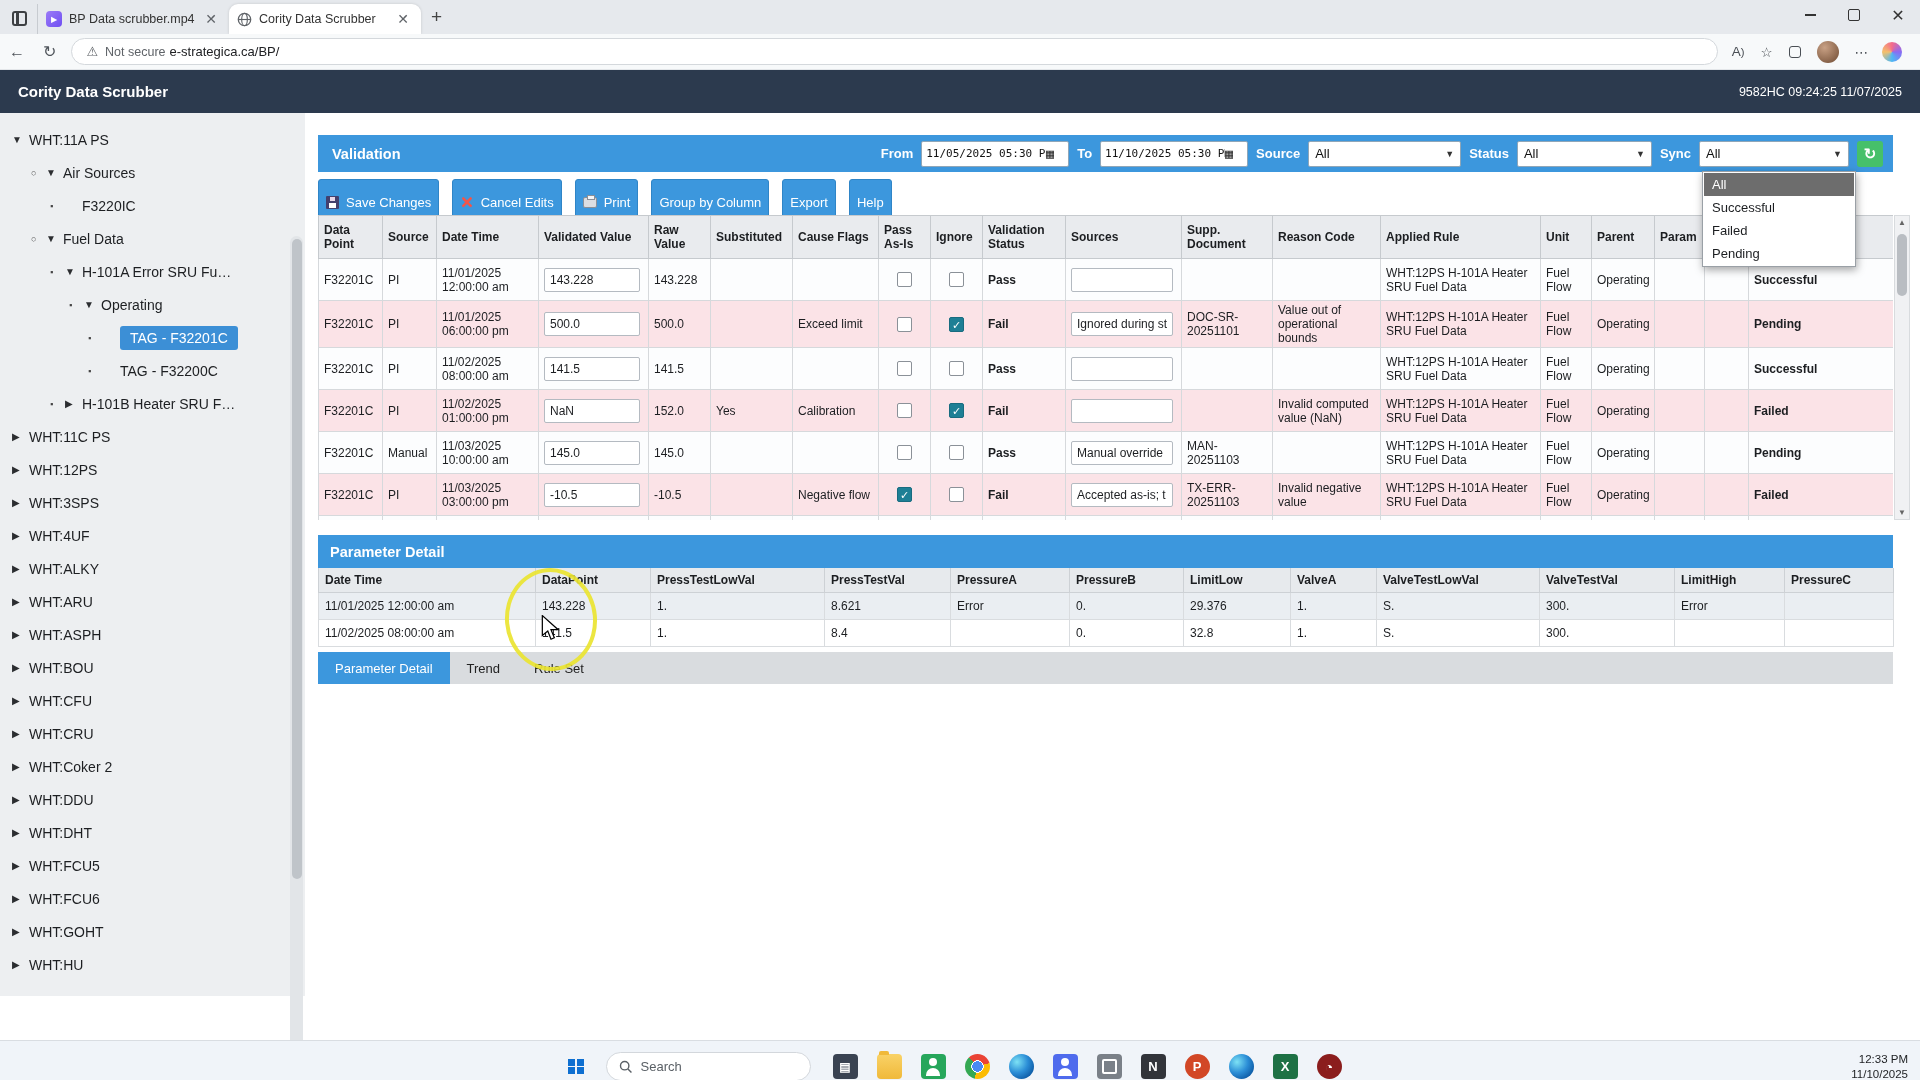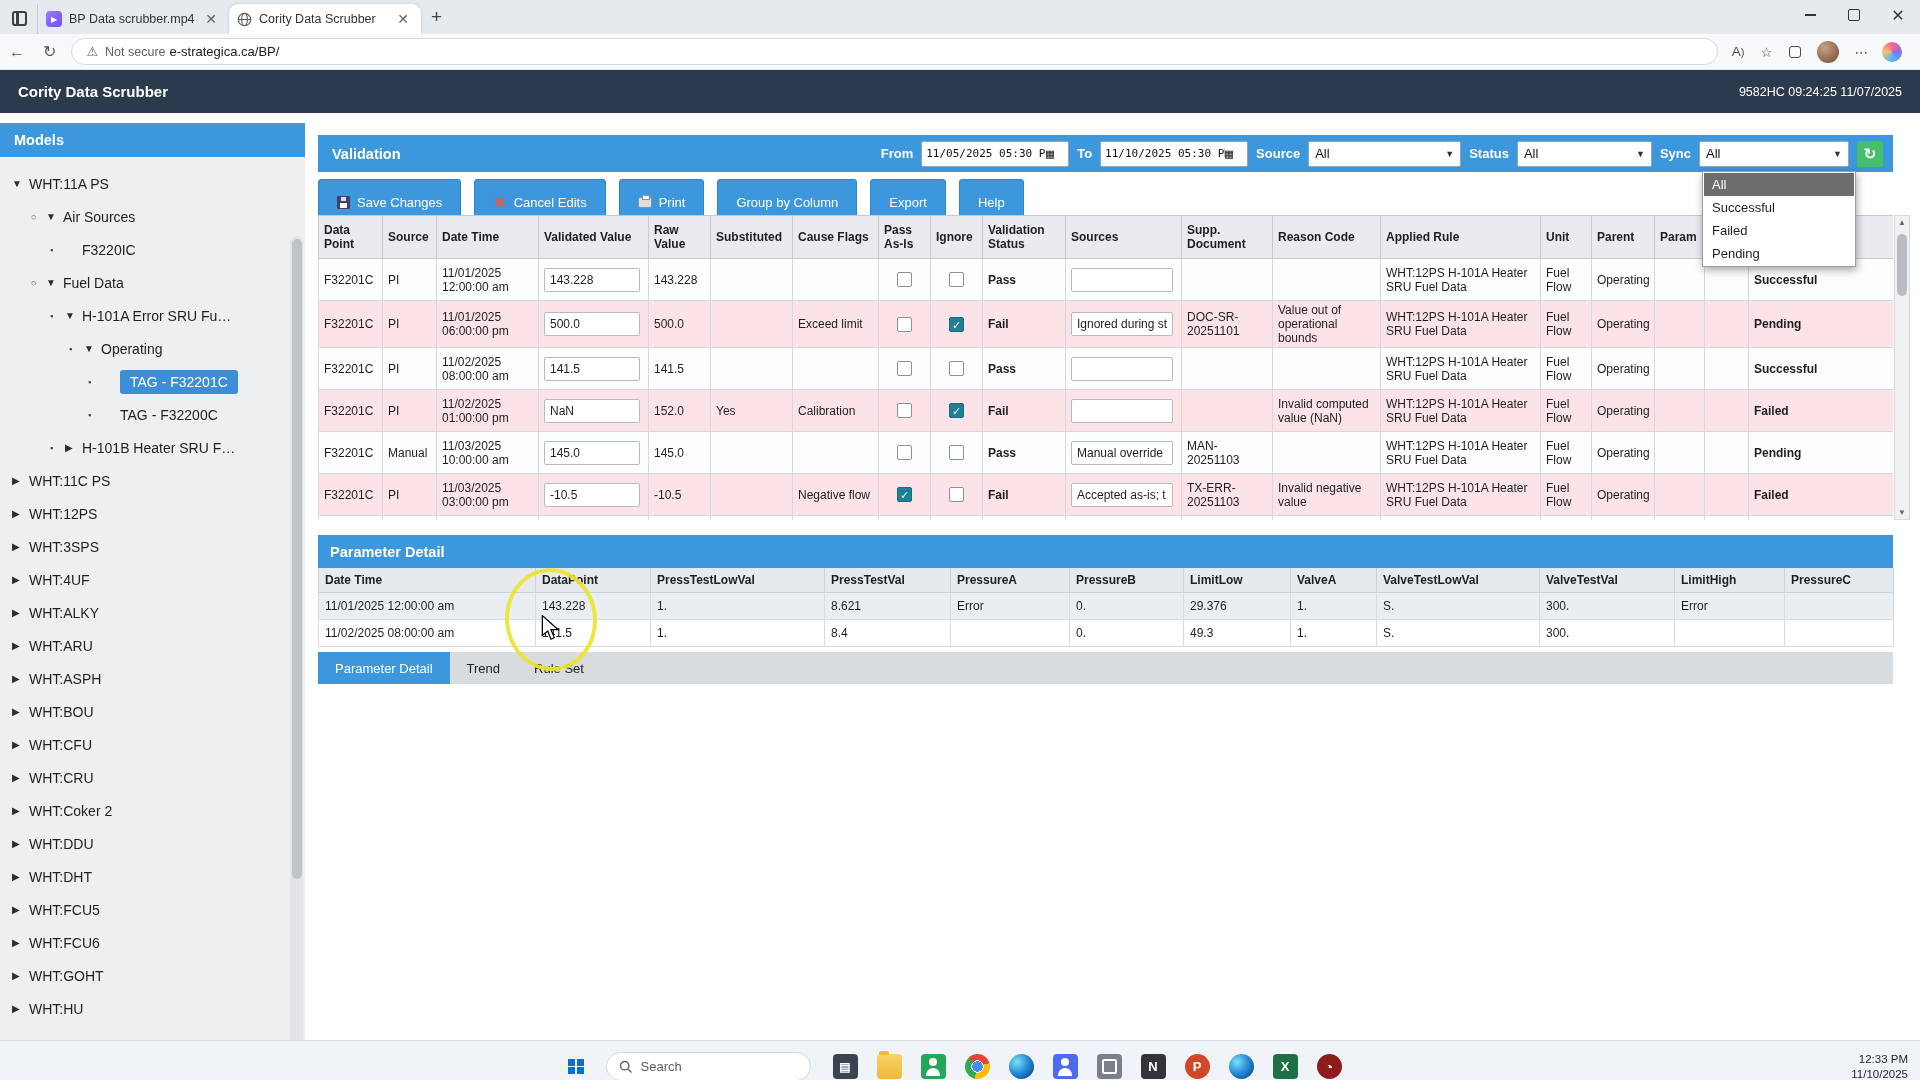--- a/index.html
+++ b/index.html
@@ -57,21 +57,21 @@
   .valbar { position:absolute; left:13px; top:22px; width:1575px; height:37px; background:#3c97dd; display:flex; align-items:center; padding:0 10px 0 14px; gap:8px; }
   .vtitle { font-size:14.5px; font-weight:bold; color:#fff; flex:1; }
   .flabel { color:#fff; font-weight:bold; font-size:13px; white-space:nowrap; }
   .dinput { width:148px; height:26px; background:#fff; border:1px solid #8fa6b8; border-radius:2px; display:flex; align-items:center; padding:0 4px; font-family:"DejaVu Sans Mono",monospace; font-size:11px; color:#111; overflow:hidden; white-space:nowrap; }
   .cal-ic { margin-left:-6px; font-size:13px; color:#333; background:#fff; }
   .fselect { height:26px; background:#fff; border:1px solid #8fa6b8; border-radius:2px; display:flex; align-items:center; justify-content:space-between; padding:0 6px; font-size:13px; color:#111; }
   .sel-arrow { font-size:9px; color:#333; margin-left:6px; }
   .refresh-btn { width:26px; height:26px; background:#46c06a; border-radius:3px; color:#fff; font-size:15px; font-weight:bold; display:flex; align-items:center; justify-content:center; }
 
   .toolbar { position:absolute; left:13px; top:66px; height:30px; display:flex; gap:13px; }
-  .btn { background:#3c97dd; border:1px solid #2f85c7; color:#fff; border-radius:3px; height:46px; display:flex; align-items:center; padding:0 18px; font-size:13px; gap:7px; }
+  .btn { background:#3c97dd; border:1px solid #2f85c7; color:#fff; border-radius:3px; height:46px; display:flex; align-items:center; padding:0 7px; font-size:13px; gap:7px; }
   .ic-save { width:13px; height:13px; background:#43406e; border-radius:1px; position:relative; }
   .ic-save::before { content:""; position:absolute; left:4px; top:1px; width:5px; height:4px; background:#e7d8e8; }
   .ic-save::after { content:""; position:absolute; left:3px; bottom:1px; width:7px; height:5px; background:#fff; }
   .ic-cancel { color:#ffb3ad; font-size:16px; font-weight:bold; line-height:13px; color:#f1564a; text-shadow:0 0 0 #f1564a; }
   .ic-print { width:14px; height:11px; background:#dcdee2; border:1px solid #8a8f98; border-radius:2px; position:relative; }
   .ic-print::before { content:""; position:absolute; left:3px; top:-3px; width:6px; height:3px; background:#f5f6f8; border:1px solid #8a8f98; }
 
   .vtable-wrap { position:absolute; left:13px; top:102px; width:1575px; height:305px; overflow:hidden; }
   table.vt { border-collapse:collapse; table-layout:fixed; width:1575px; font-size:12px; }
   .vt th { background:#e9ebee; border:1px solid #c6cace; font-weight:bold; color:#1c1e21; text-align:left; padding:3px 5px; height:43px; vertical-align:middle; }
@@ -183,23 +183,20 @@
     <span class="copilot"></span>
   </div>
 </div>
 
 <div class="appheader">
   <span class="app-title">Cority Data Scrubber</span>
   <span class="session">9582HC 09:24:25 11/07/2025</span>
 </div>
 
 <div class="sidebar">
-  <div class="models-bar">
-    <span>Models</span>
-  </div>
   <div class="tree">
       <div class="tree-row" style="padding-left: 12px;">
         <span class="arrow">▼</span>
         <span class="tlabel">WHT:11A PS</span>
       </div>
       <div class="tree-row" style="padding-left: 31px;">
         <span class="bullet circle">○</span>
         <span class="arrow">▼</span>
         <span class="tlabel">Air Sources</span>
       </div>
@@ -671,21 +668,21 @@
           <td>Error</td>
           <td></td>
         </tr>
         <tr class="pr1">
           <td>11/02/2025 08:00:00 am</td>
           <td>141.5</td>
           <td>1.</td>
           <td>8.4</td>
           <td></td>
           <td>0.</td>
-          <td>49.3</td>
+          <td>32.8</td>
           <td>1.</td>
           <td>S.</td>
           <td>300.</td>
           <td></td>
           <td></td>
         </tr>
       </tbody>
   </table>
 
   <div class="tabs-strip" id="ptabs">

